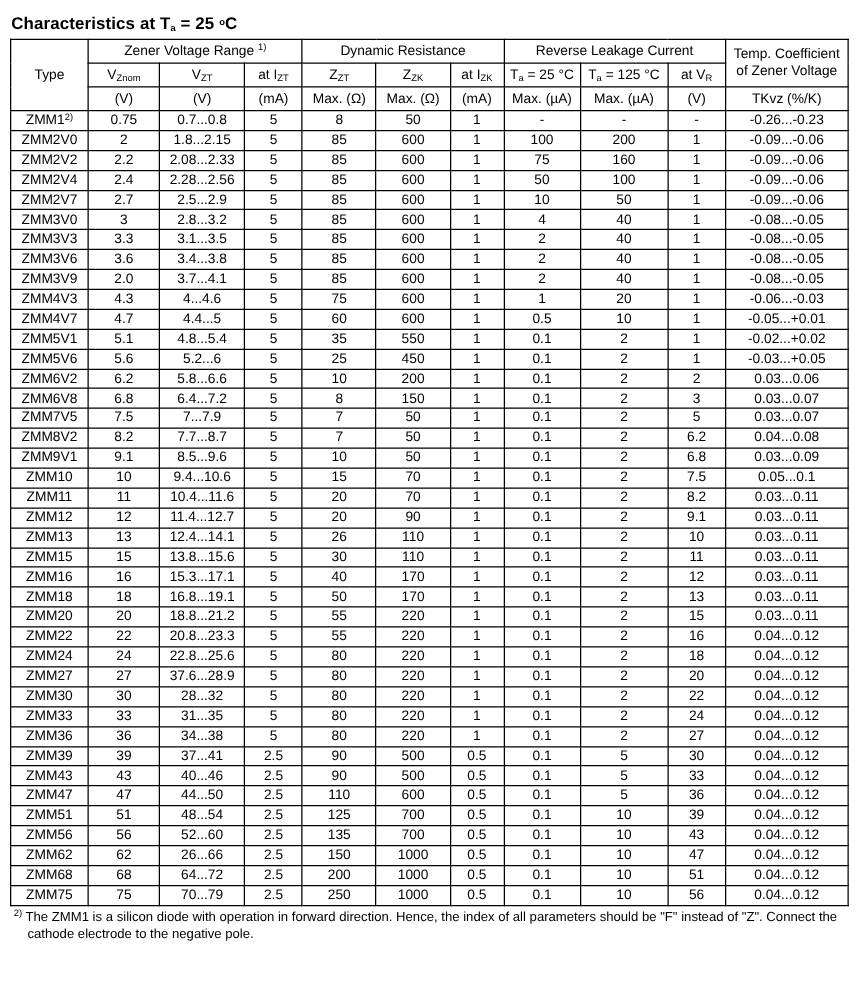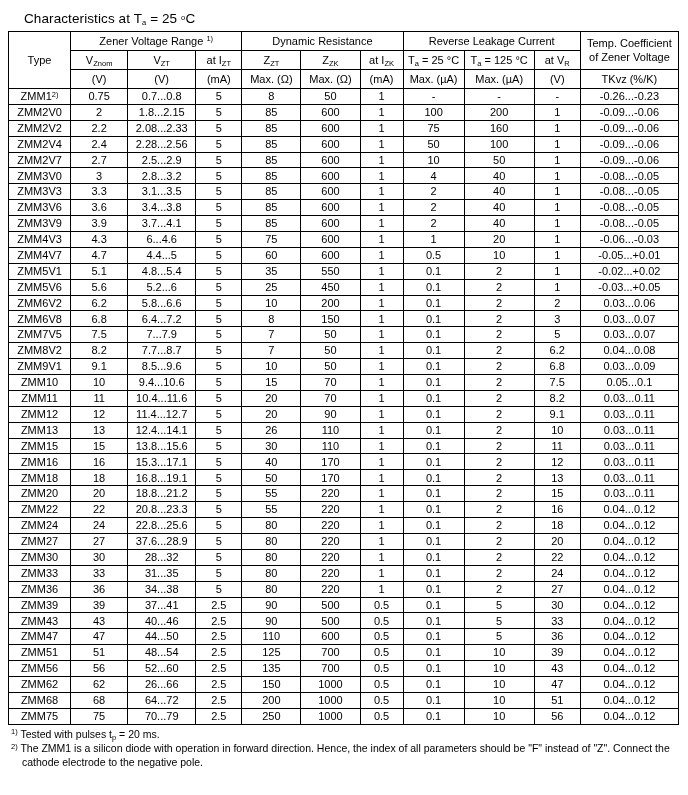--- a/index.html
+++ b/index.html
@@ -4,21 +4,21 @@
 <style>
   * { box-sizing: border-box; }
   html, body { margin: 0; padding: 0; background: #ffffff; }
   body {
     width: 688px; height: 795px;
     font-family: "Liberation Sans", "DejaVu Sans", sans-serif;
     color: #000;
   }
   .page { width: 688px; height: 795px; padding: 11px 8px 0 8px; }
   .doc-title {
-    font-size: 13.5px; font-weight: normal; margin: 0 0 5px 16px;
+    font-size: 13.5px; font-weight: bold; margin: 0 0 5px 1px;
     letter-spacing: 0.1px;
   }
   table.char-table {
     border-collapse: collapse; table-layout: fixed;
     width: 671px;
   }
   .char-table th, .char-table td {
     border: 1px solid #000;
     font-size: 11px; font-weight: normal;
     text-align: center; vertical-align: middle;
@@ -188,35 +188,35 @@
           <td>85</td>
           <td>600</td>
           <td>1</td>
           <td>2</td>
           <td>40</td>
           <td>1</td>
           <td>-0.08...-0.05</td>
         </tr>
         <tr>
           <td>ZMM3V9</td>
-          <td>3.9</td>
+          <td>2.0</td>
           <td>3.7...4.1</td>
           <td>5</td>
           <td>85</td>
           <td>600</td>
           <td>1</td>
           <td>2</td>
           <td>40</td>
           <td>1</td>
           <td>-0.08...-0.05</td>
         </tr>
         <tr>
           <td>ZMM4V3</td>
           <td>4.3</td>
-          <td>6...4.6</td>
+          <td>4...4.6</td>
           <td>5</td>
           <td>75</td>
           <td>600</td>
           <td>1</td>
           <td>1</td>
           <td>20</td>
           <td>1</td>
           <td>-0.06...-0.03</td>
         </tr>
         <tr>
@@ -606,17 +606,16 @@
           <td>0.5</td>
           <td>0.1</td>
           <td>10</td>
           <td>56</td>
           <td>0.04...0.12</td>
         </tr>
       </tbody>
   </table>
 
   <div class="footnotes">
-    <div class="footnote"><sup>1)</sup> Tested with pulses t<sub>p</sub> = 20 ms.</div>
     <div class="footnote"><sup>2)</sup> The ZMM1 is a silicon diode with operation in forward direction. Hence, the index of all parameters should be "F" instead of "Z". Connect the cathode electrode to the negative pole.</div>
   </div>
 
 </div>
 
 </body></html>

